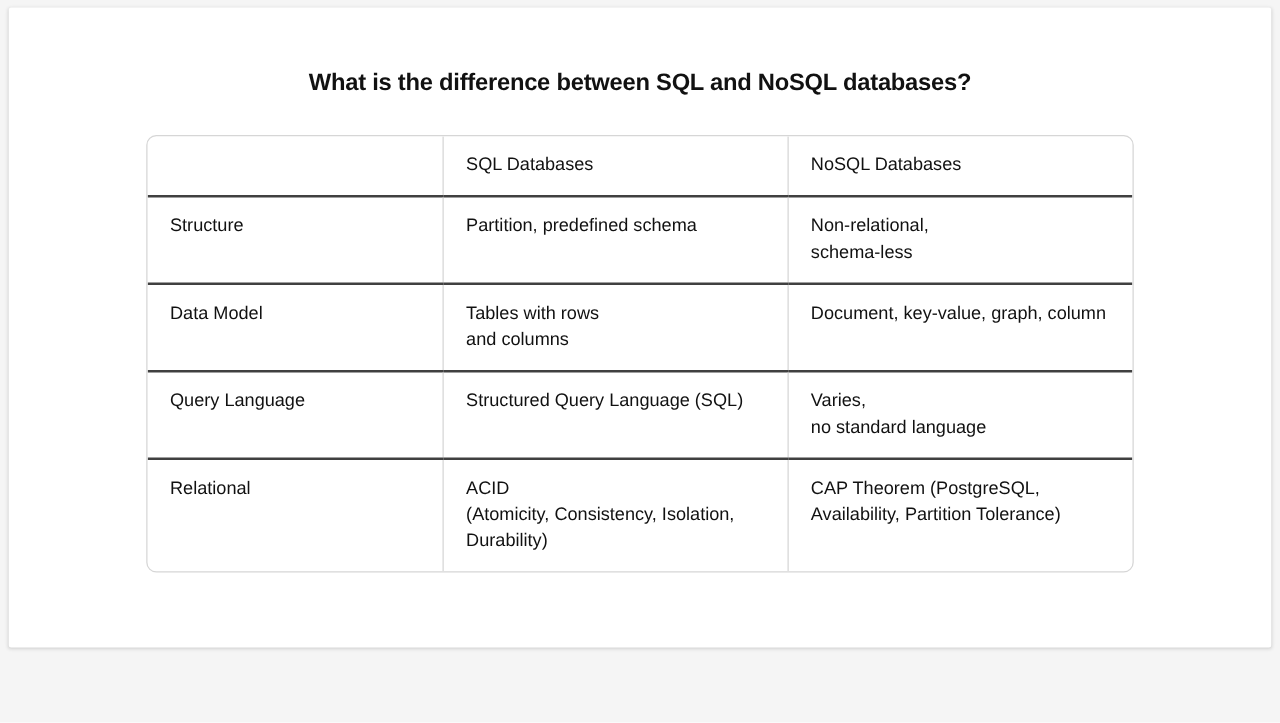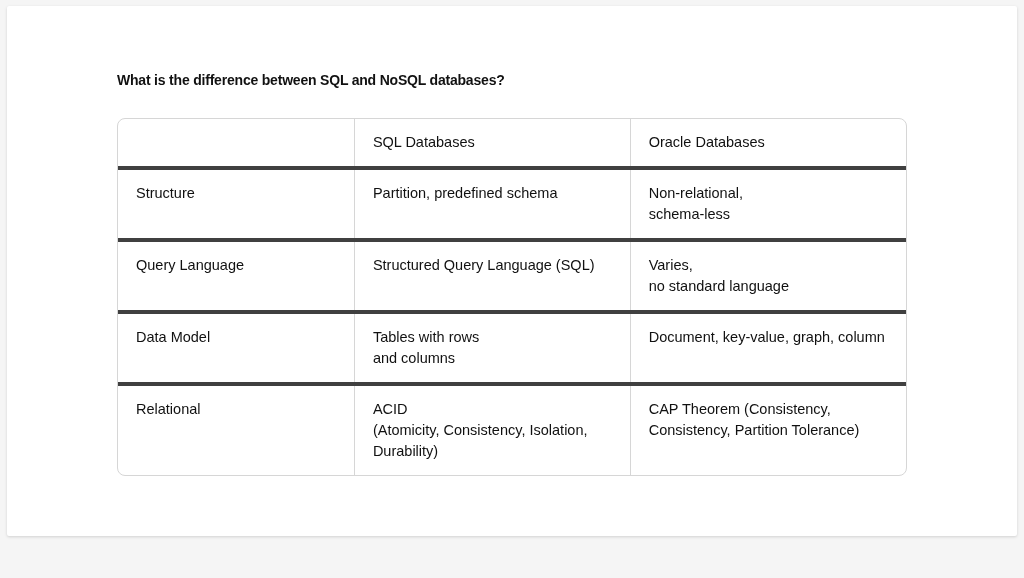--- a/index.html
+++ b/index.html
@@ -18,27 +18,26 @@
       padding-top: 6px;
     }
     .card {
       background: #ffffff;
       width: 1010px;
       border-radius: 2px;
       box-shadow: 0 1px 3px rgba(0,0,0,0.15);
       padding: 50px 110px 60px 110px;
     }
     .title {
-      text-align: left;
-      font-size: 14px;
+      text-align: center;
+      font-size: 19px;
       font-weight: 700;
       color: #111;
       letter-spacing: -0.2px;
       margin-bottom: 30px;
-      margin-top: 16px;
     }
     table {
       width: 100%;
       border-collapse: collapse;
       border: 1px solid #d6d6d6;
       border-radius: 8px;
       overflow: hidden;
     }
     .table-wrapper {
       border: 1px solid #d6d6d6;
@@ -47,21 +46,21 @@
     }
     .table-wrapper table {
       border: none;
     }
     th, td {
       text-align: left;
       font-size: 14.5px;
       color: #111;
       font-weight: 400;
       padding: 13px 18px;
-      border-top: 4px solid #404040;
+      border-top: 2px solid #404040;
       border-left: 1px solid #d6d6d6;
       vertical-align: top;
       line-height: 1.45;
     }
     tr:first-child td,
     tr:first-child th {
       border-top: none;
     }
     td:first-child,
     th:first-child {
@@ -83,38 +82,38 @@
     <table>
       <colgroup>
         <col class="col-aspect">
         <col class="col-sql">
         <col class="col-nosql">
       </colgroup>
       <tbody>
           <tr class="header-row">
         <td></td>
         <td>SQL Databases</td>
-        <td>Oracle Databases</td>
+        <td>NoSQL Databases</td>
       </tr>
       <tr>
         <td>Structure</td>
         <td>Partition, predefined schema</td>
         <td>Non-relational,<br>schema-less</td>
       </tr>
       <tr>
+        <td>Data Model</td>
+        <td>Tables with rows<br>and columns</td>
+        <td>Document, key-value, graph, column</td>
+      </tr>
+      <tr>
         <td>Query Language</td>
         <td>Structured Query Language (SQL)</td>
         <td>Varies,<br>no standard language</td>
       </tr>
       <tr>
-        <td>Data Model</td>
-        <td>Tables with rows<br>and columns</td>
-        <td>Document, key-value, graph, column</td>
-      </tr>
-      <tr>
         <td>Relational</td>
         <td>ACID<br>(Atomicity, Consistency, Isolation, Durability)</td>
-        <td>CAP Theorem (Consistency, Consistency, Partition Tolerance)</td>
+        <td>CAP Theorem (PostgreSQL, Availability, Partition Tolerance)</td>
       </tr>
     </tbody>
       </table>
   </div>
 </div>
 
 </body></html>

